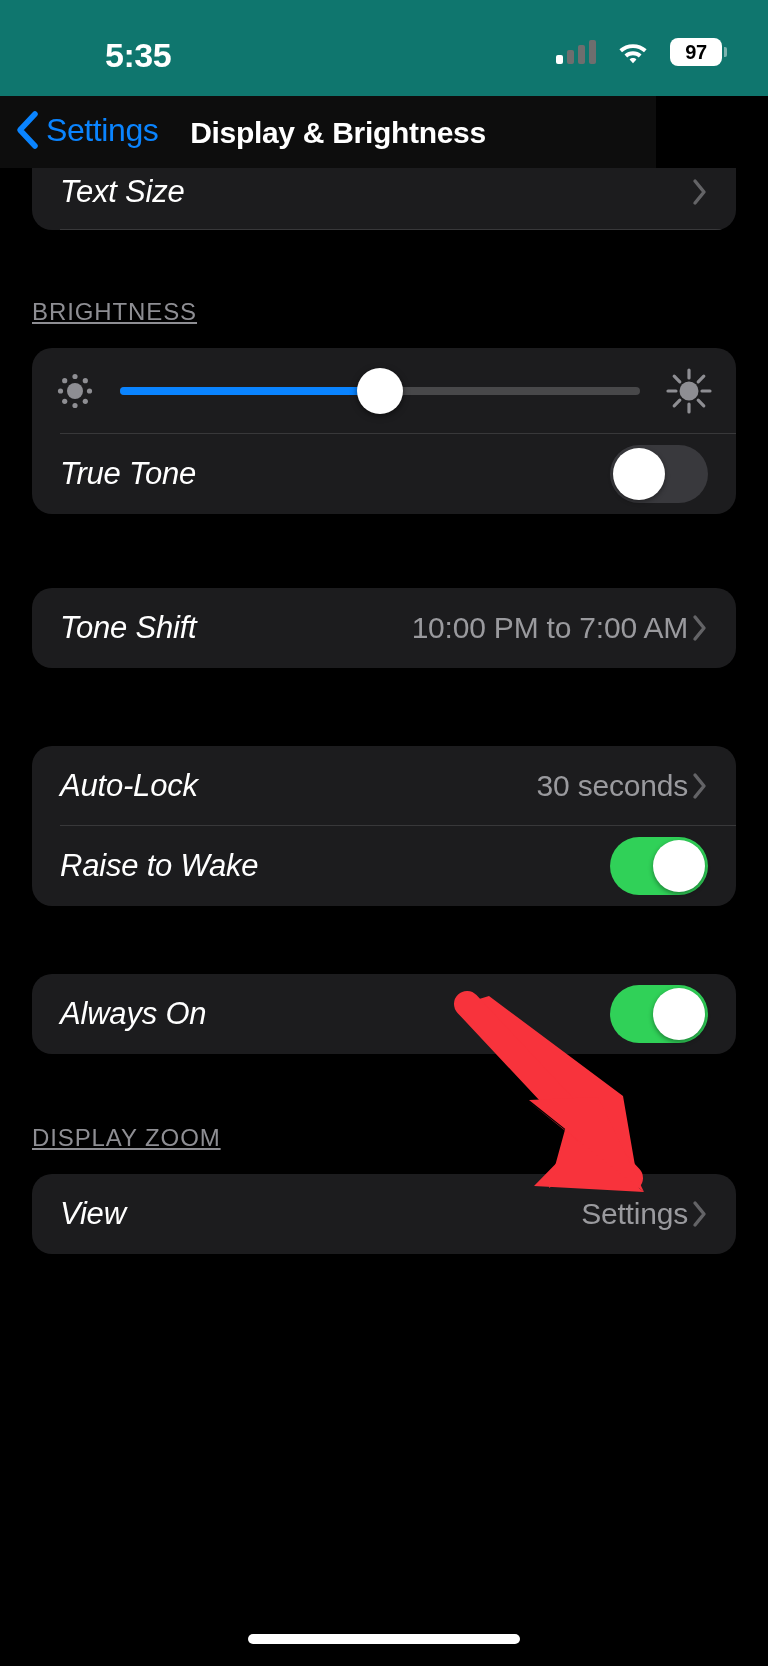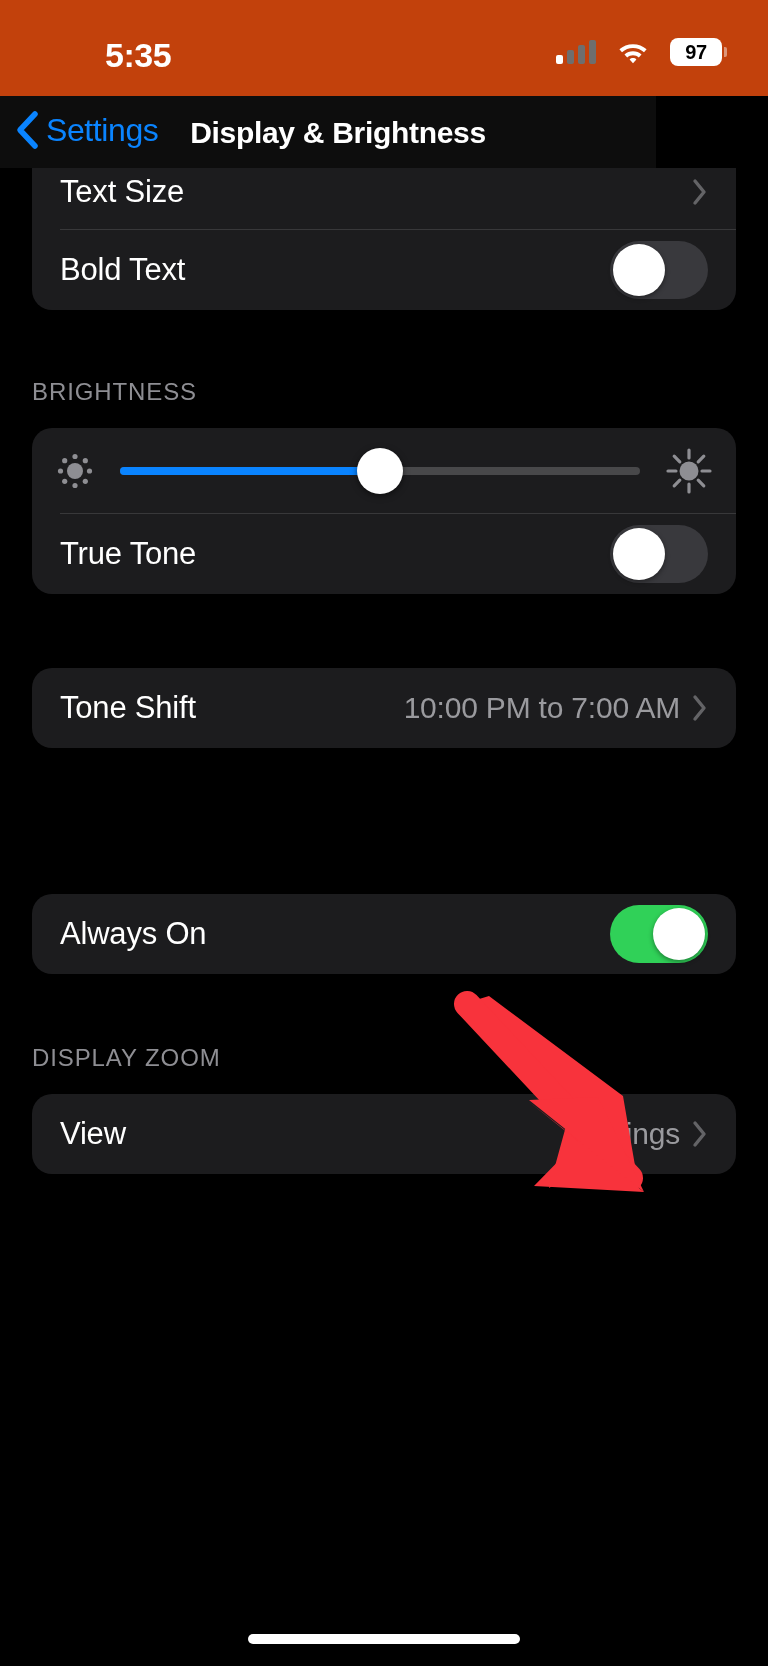--- a/index.html
+++ b/index.html
@@ -17,21 +17,21 @@
     color: #ffffff;
     -webkit-font-smoothing: antialiased;
   }
 
   
   .status-bar {
     position: absolute;
     top: 0; left: 0;
     width: 768px;
     height: 96px;
-    background: #c2410c;
+    background: #0f766e;
     display: flex;
     align-items: center;
     justify-content: space-between;
     padding: 0 58px 0 0;
     z-index: 5;
   }
   .status-time {
     position: absolute;
     left: 105px;
     top: 36px;
@@ -168,25 +168,26 @@
     position: absolute;
     left: 28px; right: 0;
     bottom: 0;
     height: 1px;
     background: #38383a;
   }
   .row-label {
     font-size: 31px;
     color: #ffffff;
     letter-spacing: -0.2px;
+    font-style: italic;
   }
   .row-right {
     display: flex;
     align-items: center;
-    gap: 12px;
+    gap: 4px;
   }
   .row-value {
     font-size: 30px;
     color: #9a9a9e;
     letter-spacing: -0.2px;
   }
   .chev {
     width: 16px; height: 28px; display:block;
   }
 
@@ -212,20 +213,21 @@
   }
   .toggle.on .knob { left: 43px; }
 
   
   .section-header {
     font-size: 24px;
     color: #8e8e93;
     letter-spacing: 0.9px;
     padding: 0 32px;
     text-transform: uppercase;
+    text-decoration: underline;
   }
 
   
   .footer-text {
     font-size: 26px;
     line-height: 36px;
     color: #8e8e93;
     padding: 0 32px;
     letter-spacing: -0.1px;
   }
@@ -326,26 +328,20 @@
 
   <div class="card top-clip" style="margin-top:-14px;">
     <div class="row" style="height:76px;">
       <span class="row-label">Text Size</span>
       <div class="row-right">
         <svg class="chev" viewBox="0 0 16 28">
           <path d="M3 3 L12 14 L3 25" stroke="#636366" stroke-width="3.4" fill="none" stroke-linecap="round" stroke-linejoin="round"></path>
         </svg>
       </div>
       <div class="sep"></div>
-    </div>
-    <div class="row">
-      <span class="row-label">Bold Text</span>
-      <div class="toggle">
-        <div class="knob"></div>
-      </div>
     </div>
   </div>
 
   <div style="height:68px"></div>
 
   <div class="section-header">BRIGHTNESS</div>
   <div style="height:22px"></div>
 
   <div class="card">
     <div class="slider-row">
@@ -398,20 +394,38 @@
         <span class="row-value">10:00 PM to 7:00 AM</span>
         <svg class="chev" viewBox="0 0 16 28">
           <path d="M3 3 L12 14 L3 25" stroke="#636366" stroke-width="3.4" fill="none" stroke-linecap="round" stroke-linejoin="round"></path>
         </svg>
       </div>
     </div>
   </div>
 
   <div style="height:78px"></div>
 
+  <div class="card">
+    <div class="row">
+      <span class="row-label">Auto-Lock</span>
+      <div class="row-right">
+        <span class="row-value">30 seconds</span>
+        <svg class="chev" viewBox="0 0 16 28">
+          <path d="M3 3 L12 14 L3 25" stroke="#636366" stroke-width="3.4" fill="none" stroke-linecap="round" stroke-linejoin="round"></path>
+        </svg>
+      </div>
+      <div class="sep"></div>
+    </div>
+    <div class="row">
+      <span class="row-label">Raise to Wake</span>
+      <div class="toggle on">
+        <div class="knob"></div>
+      </div>
+    </div>
+  </div>
 
   <div style="height:68px"></div>
 
   <div class="card">
     <div class="row">
       <span class="row-label">Always On</span>
       <div class="toggle on">
         <div class="knob"></div>
       </div>
     </div>

